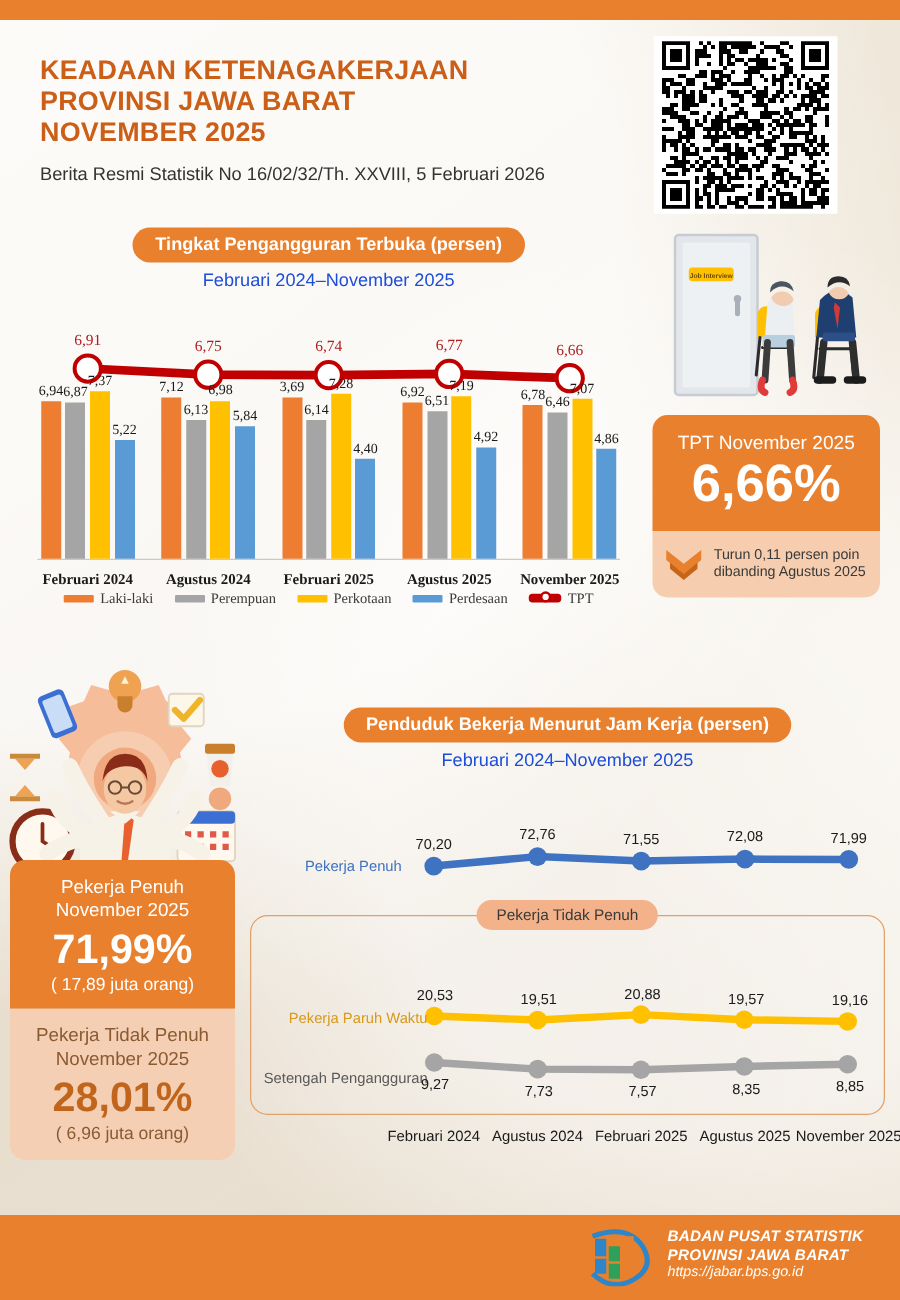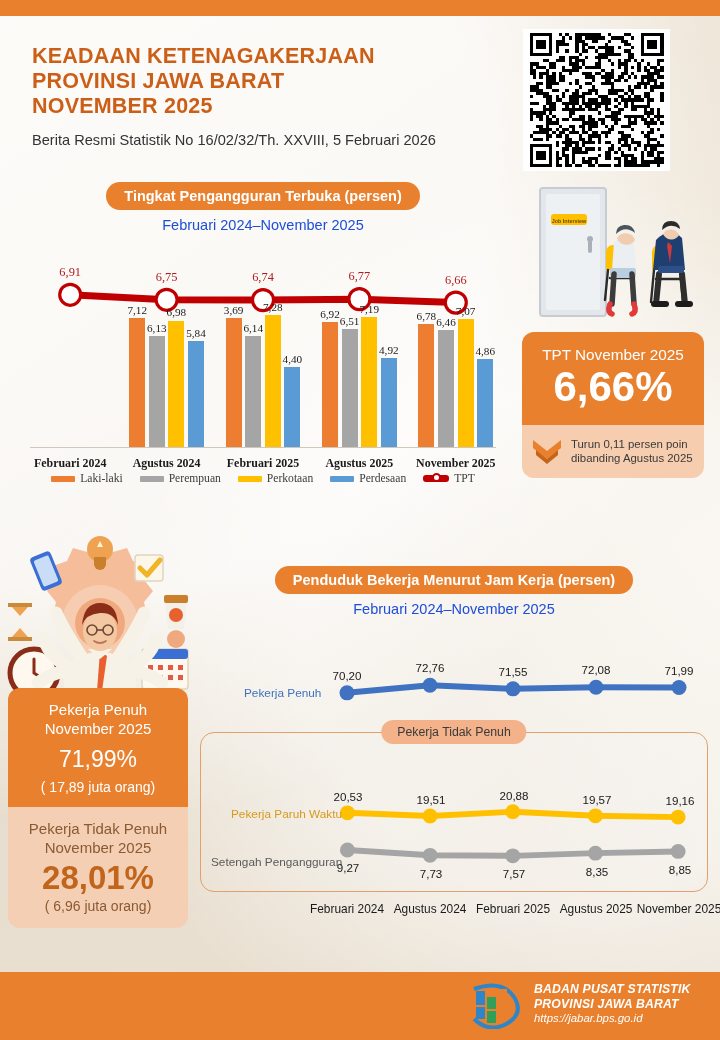--- a/index.html
+++ b/index.html
@@ -73,21 +73,21 @@
   .tpt-card .t { color:#fff; font-size:15.3px; }
   .tpt-card .v { color:#fff; font-size:42px; font-weight:bold; line-height:44px; margin-top:1px;}
   .tpt-note { background:#f6cdae; border-radius:0 0 12px 12px; padding:11px 10px 12px 8px;
               display:flex; align-items:center; gap:7px;}
   .tpt-note .txt { font-size:11.4px; color:#3a3a3a; line-height:14.5px; }
 
   
   #workerpanel { position:absolute; left:8px; top:688px; width:180px; }
   .wp-top { background:#e8802e; border-radius:12px 12px 0 0; padding:13px 8px 12px; text-align:center; }
   .wp-top .t { color:#fff; font-size:15px; line-height:18.5px; }
-  .wp-top .v { color:#fff; font-size:23px; font-weight:normal; line-height:38px; margin-top:2px;}
+  .wp-top .v { color:#fff; font-size:33px; font-weight:bold; line-height:38px; margin-top:2px;}
   .wp-top .s { color:#fff; font-size:14px; margin-top:1px; }
   .wp-bot { background:#f4cfb4; border-radius:0 0 12px 12px; padding:13px 8px 14px; text-align:center; }
   .wp-bot .t { color:#8a5a33; font-size:15px; line-height:18.5px; }
   .wp-bot .v { color:#c0651b; font-size:33px; font-weight:bold; line-height:38px; margin-top:2px;}
   .wp-bot .s { color:#8a5a33; font-size:14px; margin-top:1px; }
   #workerillus { position:absolute; left:2px; top:527px; width:196px; height:178px; }
 
   
   #chart2 { position:absolute; left:200px; top:566px; width:508px; height:360px; }
   .c2-head { text-align:center; }
@@ -892,20 +892,30 @@
       </svg>
     <div id="tptlabels">
         <div class="tpt-lbl" style="left:48.2px;top:10.799999999999997px">6,91</div>
         <div class="tpt-lbl" style="left:144.60000000000002px;top:15.777777777777771px">6,75</div>
         <div class="tpt-lbl" style="left:241px;top:16.08888888888888px">6,74</div>
         <div class="tpt-lbl" style="left:337.40000000000003px;top:15.155555555555566px">6,77</div>
         <div class="tpt-lbl" style="left:433.8px;top:18.57777777777777px">6,66</div>
       </div>
     <div class="axisline"></div>
     <div class="bars" id="barsHost">
+        <div class="grp" style="left:10.800000000000004px;width:74.8px">
+          <div class="bar" style="left:0px;height:125.78750000000001px;background:#ed7d31"></div>
+          <div class="bval" style="left:8px;top:5.2124999999999915px">6,94</div>
+          <div class="bar" style="left:19.6px;height:124.51875px;background:#a5a5a5"></div>
+          <div class="bval" style="left:27.6px;top:6.481250000000003px">6,87</div>
+          <div class="bar" style="left:39.2px;height:133.58125px;background:#ffc000"></div>
+          <div class="bval" style="left:47.2px;top:-2.5812500000000114px">7,37</div>
+          <div class="bar" style="left:58.800000000000004px;height:94.6125px;background:#5b9bd5"></div>
+          <div class="bval" style="left:66.80000000000001px;top:36.3875px">5,22</div>
+        </div>
         <div class="grp" style="left:107.20000000000002px;width:74.8px">
           <div class="bar" style="left:0px;height:129.05px;background:#ed7d31"></div>
           <div class="bval" style="left:8px;top:1.9499999999999886px">7,12</div>
           <div class="bar" style="left:19.6px;height:111.10625px;background:#a5a5a5"></div>
           <div class="bval" style="left:27.6px;top:19.893749999999997px">6,13</div>
           <div class="bar" style="left:39.2px;height:126.5125px;background:#ffc000"></div>
           <div class="bval" style="left:47.2px;top:4.487499999999997px">6,98</div>
           <div class="bar" style="left:58.800000000000004px;height:105.85px;background:#5b9bd5"></div>
           <div class="bval" style="left:66.80000000000001px;top:25.150000000000006px">5,84</div>
         </div>

